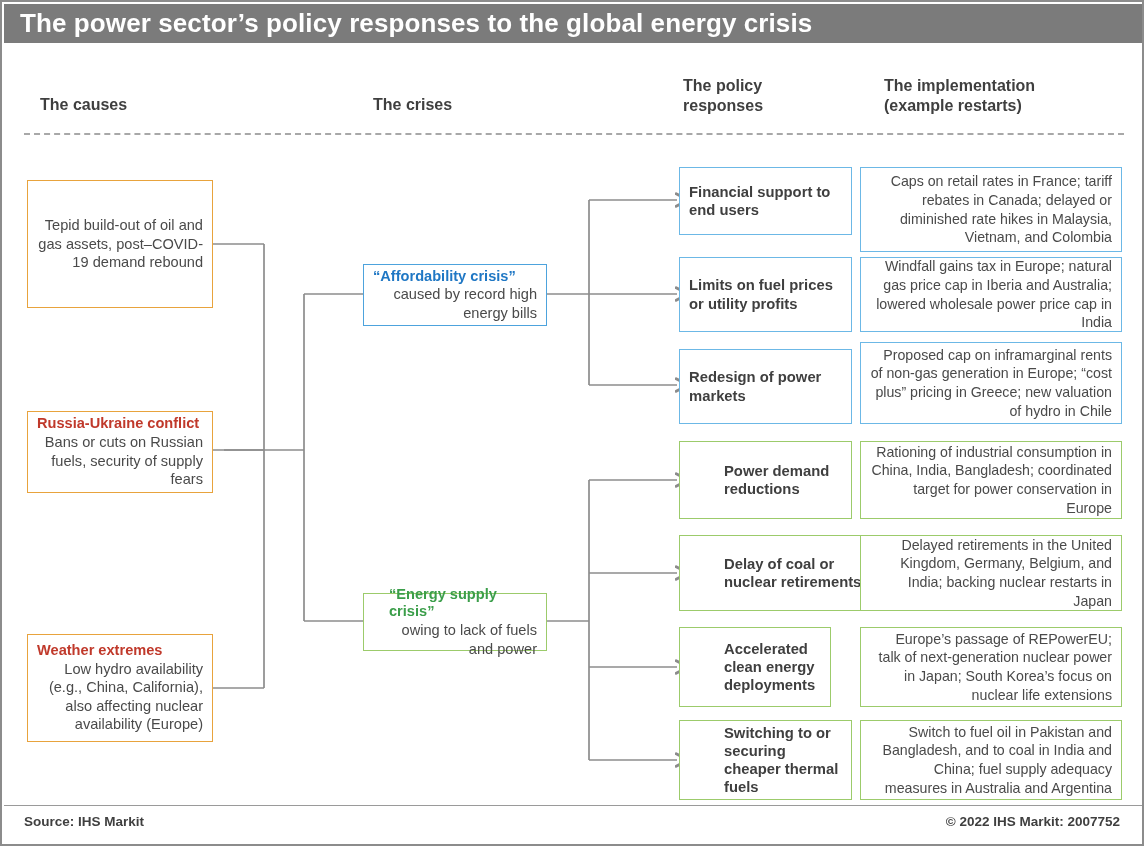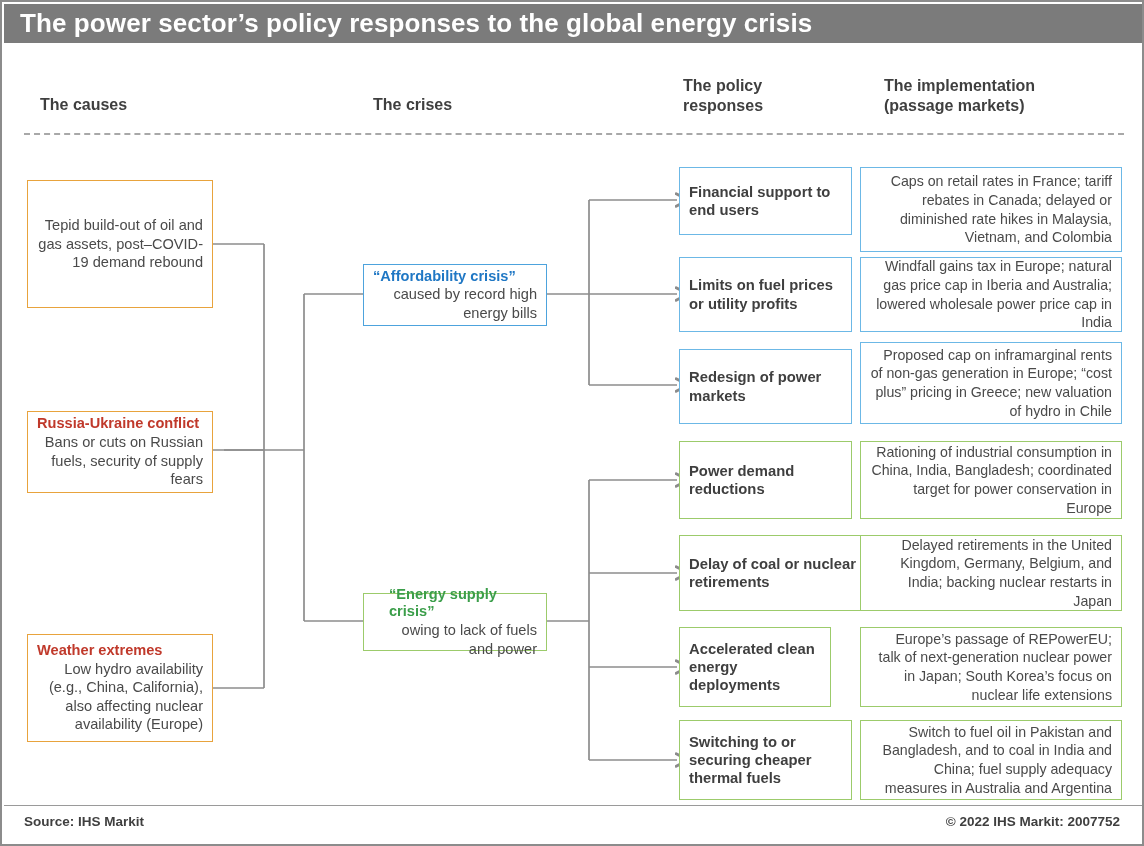--- a/index.html
+++ b/index.html
@@ -78,21 +78,21 @@
     line-height: 1.27;
     text-align: right;
   }
   .node.cause { border-color: #e8a33d; }
   .node.cause .head { color: #c0392b; }
   .node.crisis-aff { border-color: #4da3dd; }
   .node.crisis-aff .head { color: #1f77c4; }
   .node.crisis-sup { border-color: #9ccb6b; padding-left: 16px; }
   .node.crisis-sup .head { color: #3b9e4a; }
   .node.policy-blue { border-color: #6cb8e6; }
-  .node.policy-green { border-color: #9ccb6b; }
+  .node.policy-green { border-color: #9ccb6b; padding-left: 35px; }
   .node.impl-blue { border-color: #6cb8e6; }
   .node.impl-green { border-color: #9ccb6b; }
   .node.policy-blue .head,
   .node.policy-green .head {
     color: #3f3f3f;
     font-size: 14.8px;
   }
   .node.impl-blue .body,
   .node.impl-green .body {
     color: #4a4a4a;
@@ -131,21 +131,21 @@
 
   <div class="title-bar">
     <span class="title-text">The power sector’s policy responses to the global energy crisis</span>
   </div>
 
   <div class="col-header" style="left:38px; top:93px; width:160px;">The causes</div>
   <div class="col-header" style="left:371px; top:93px; width:160px;">The crises</div>
   <div class="col-header" style="left:681px; top:74px; width:160px; white-space:pre-line;">The policy
 responses</div>
   <div class="col-header" style="left:882px; top:74px; width:220px; white-space:pre-line;">The implementation
-(passage markets)</div>
+(example restarts)</div>
 
   <div class="dotted-rule"></div>
 
   <svg class="connectors" viewBox="0 0 1144 846" xmlns="http://www.w3.org/2000/svg">
     <defs>
       <marker id="arrowhead" markerWidth="9" markerHeight="9" refX="1" refY="4.5" orient="auto" markerUnits="strokeWidth">
         <path d="M0.5,0.8 L7.6,4.5 L0.5,8.2" fill="none" stroke="#8c8c8c" stroke-width="1.7" stroke-linecap="round" stroke-linejoin="round"></path>
       </marker>
     </defs>
     <g fill="none" stroke="#8c8c8c" stroke-width="1.7">

